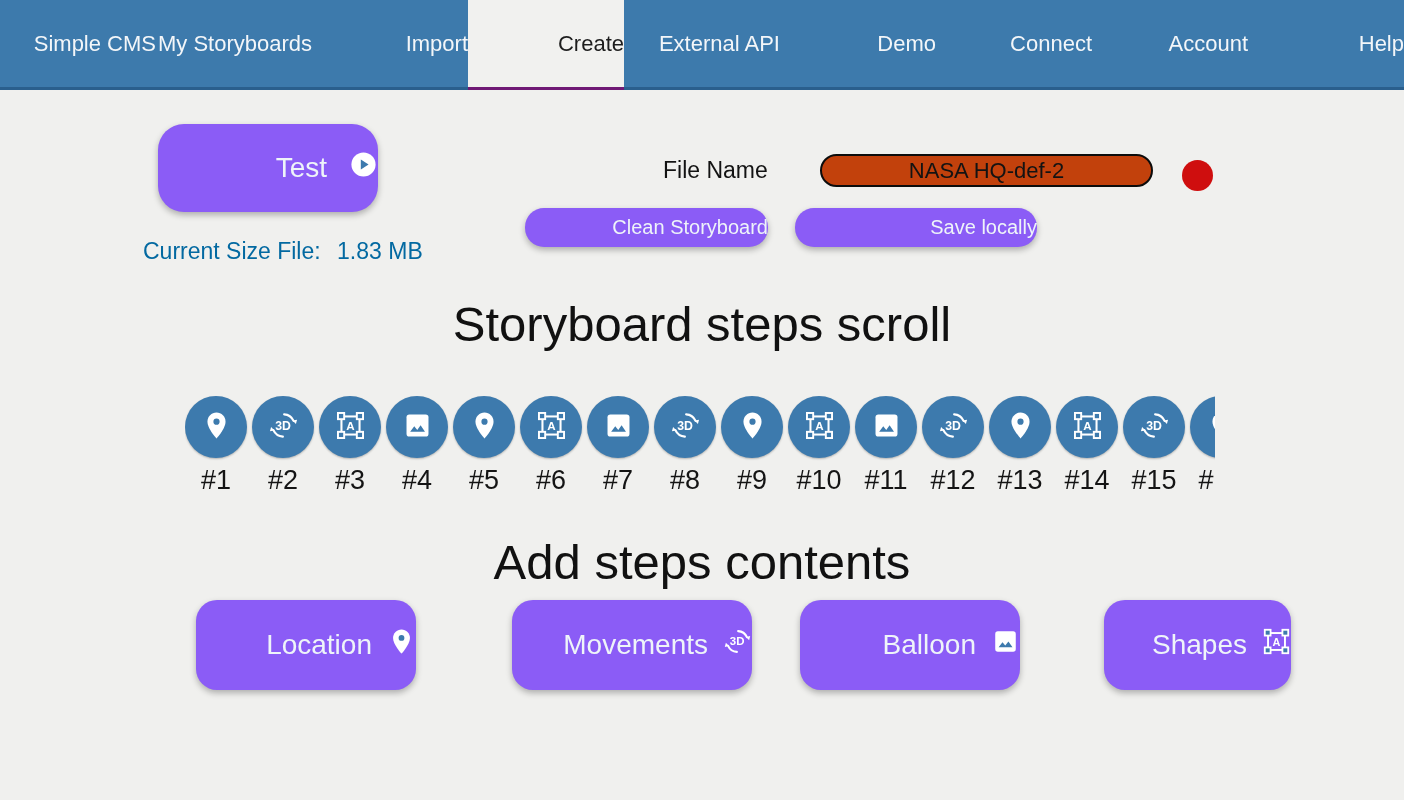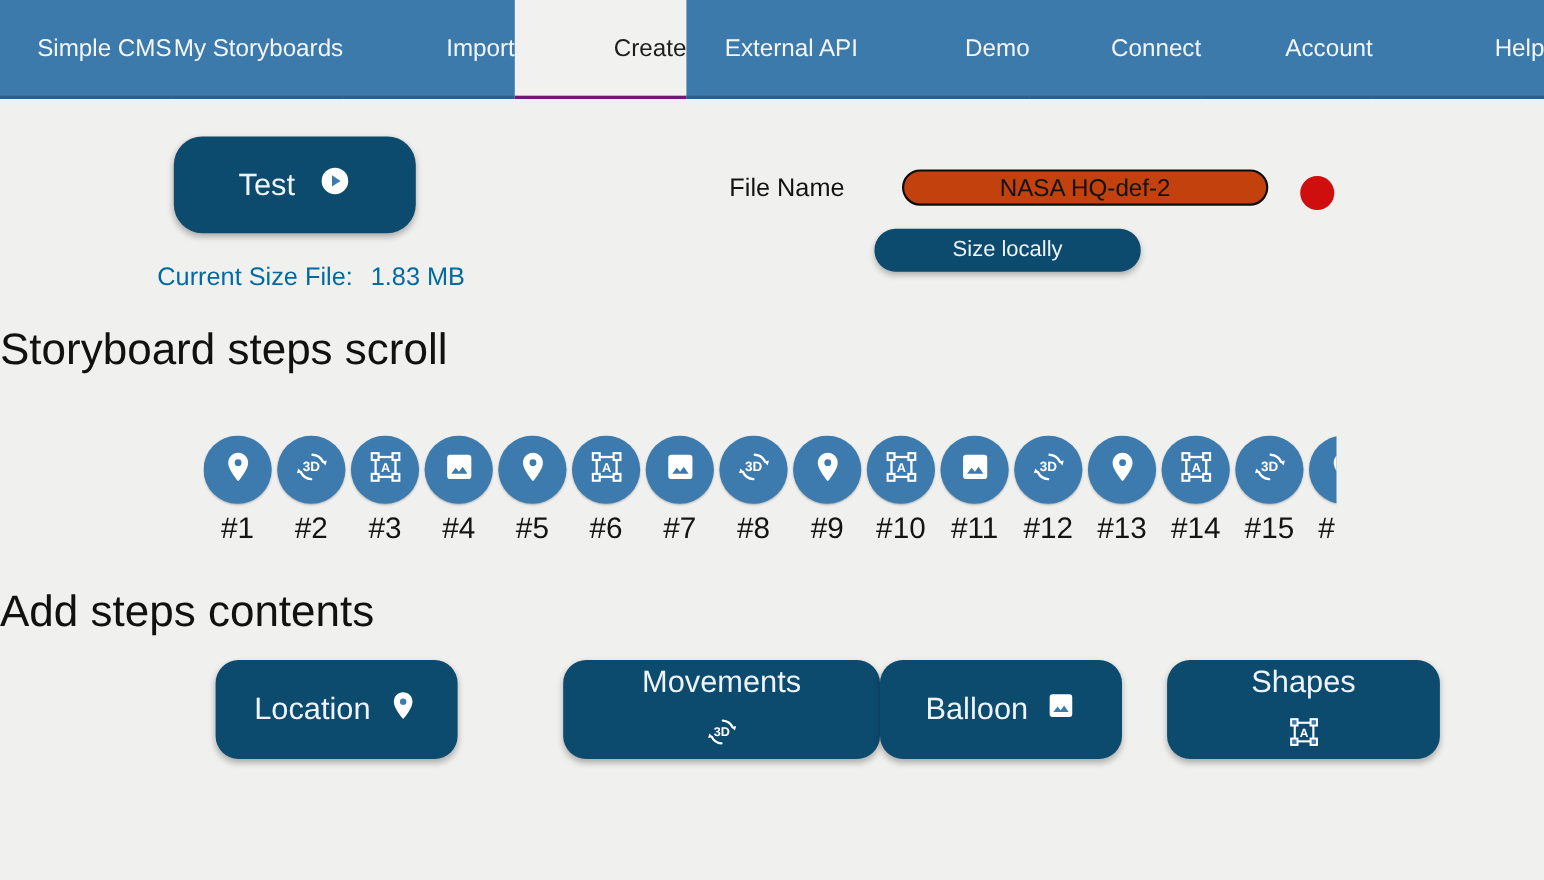--- a/index.html
+++ b/index.html
@@ -21,22 +21,22 @@
     flex:1 1 0; display:flex; align-items:center; justify-content:flex-end;
     color:#f3f6f9; font-size:22px; cursor:pointer;
     border-bottom:3px solid #2a5f8d; white-space:nowrap;
   }
   .nav-item.active {
     background:#f1f1ef; color:#1d1d1d; border-bottom:3px solid #701a75;
   }
 
   
   .btn {
-    background:#0c4a6e; color:#eef4f9; border:none; cursor:pointer;
-    display:flex; align-items:center; justify-content:center;
+    background:#8b5cf6; color:#eef4f9; border:none; cursor:pointer;
+    display:flex; align-items:center; justify-content:flex-end;
     box-shadow:0 3px 6px rgba(0,0,0,0.28);
     font-family:"Liberation Sans", sans-serif;
   }
   .test-btn {
     position:absolute; left:158px; top:124px; width:220px; height:88px;
     border-radius:26px; font-size:28px; gap:22px;
   }
   .test-btn svg { width:29px; height:29px; }
 
   .current-size {
@@ -59,22 +59,22 @@
     border-radius:50%; background:#cf0e0e;
   }
 
   .small-btn { position:absolute; top:208px; height:39px; border-radius:19px; font-size:20px; }
   .btn-clean  { left:525px;  width:243px; }
   .btn-local  { left:795px;  width:242px; }
   .btn-drive  { left:1059px; width:291px; }
 
   
   .h-steps, .h-contents {
-    position:absolute; left:0; width:1404px; 
-    font-size:40px; font-weight:400; color:#111;
+    position:absolute; left:0; width:1404px; text-align:center;
+    font-size:49px; font-weight:400; color:#111;
   }
   .h-steps    { top:296px; }
   .h-contents { top:534px; }
 
   
   .steps-viewport {
     position:absolute; left:185px; top:396px; width:1030px; height:104px;
     overflow:hidden;
   }
   .steps-strip { display:flex; gap:5px; }
@@ -87,23 +87,23 @@
   .step-circle svg { width:31px; height:31px; }
   .step-label { margin-top:7px; font-size:27px; color:#141414; white-space:nowrap; }
 
   
   .content-btn {
     position:absolute; top:600px; height:90px; border-radius:21px;
     font-size:28px; gap:15px;
   }
   .content-btn svg { width:29px; height:29px; }
   .cb-0 { left:196px;  width:220px; }
-  .cb-1 { left:512px;  width:288px;flex-direction:column; }
+  .cb-1 { left:512px;  width:240px; }
   .cb-2 { left:800px;  width:220px; }
-  .cb-3 { left:1061px; width:248px;flex-direction:column; }
+  .cb-3 { left:1104px; width:187px; }
 </style>
 </head>
 <body>
 
 <div class="page">
 
   <nav class="nav">
       <div class="nav-item">
       <span>Simple CMS</span>
     </div>
@@ -143,22 +143,25 @@
 
   <div class="current-size">
     <span>Current Size File:</span>
     <span class="val">1.83 MB</span>
   </div>
 
   <div class="file-name-label">File Name</div>
   <input class="file-name-input" type="text" value="NASA HQ-def-2" style="">
   <div class="status-dot"></div>
 
+  <button class="btn small-btn btn-clean">
+    <span>Clean Storyboard</span>
+  </button>
   <button class="btn small-btn btn-local">
-    <span>Size locally</span>
+    <span>Save locally</span>
   </button>
 
   <h1 class="h-steps">Storyboard steps scroll</h1>
   <div class="steps-viewport">
     <div class="steps-strip">
         <div class="step">
       <div class="step-circle">
         <span><svg viewBox="0 0 24 24">
                 <path fill="#fff" d="M12 2C8.13 2 5 5.13 5 9c0 5.25 7 13 7 13s7-7.75 7-13c0-3.87-3.13-7-7-7z"></path>
                 <circle cx="12" cy="9" r="2.4" fill="#3d7aad"></circle>

